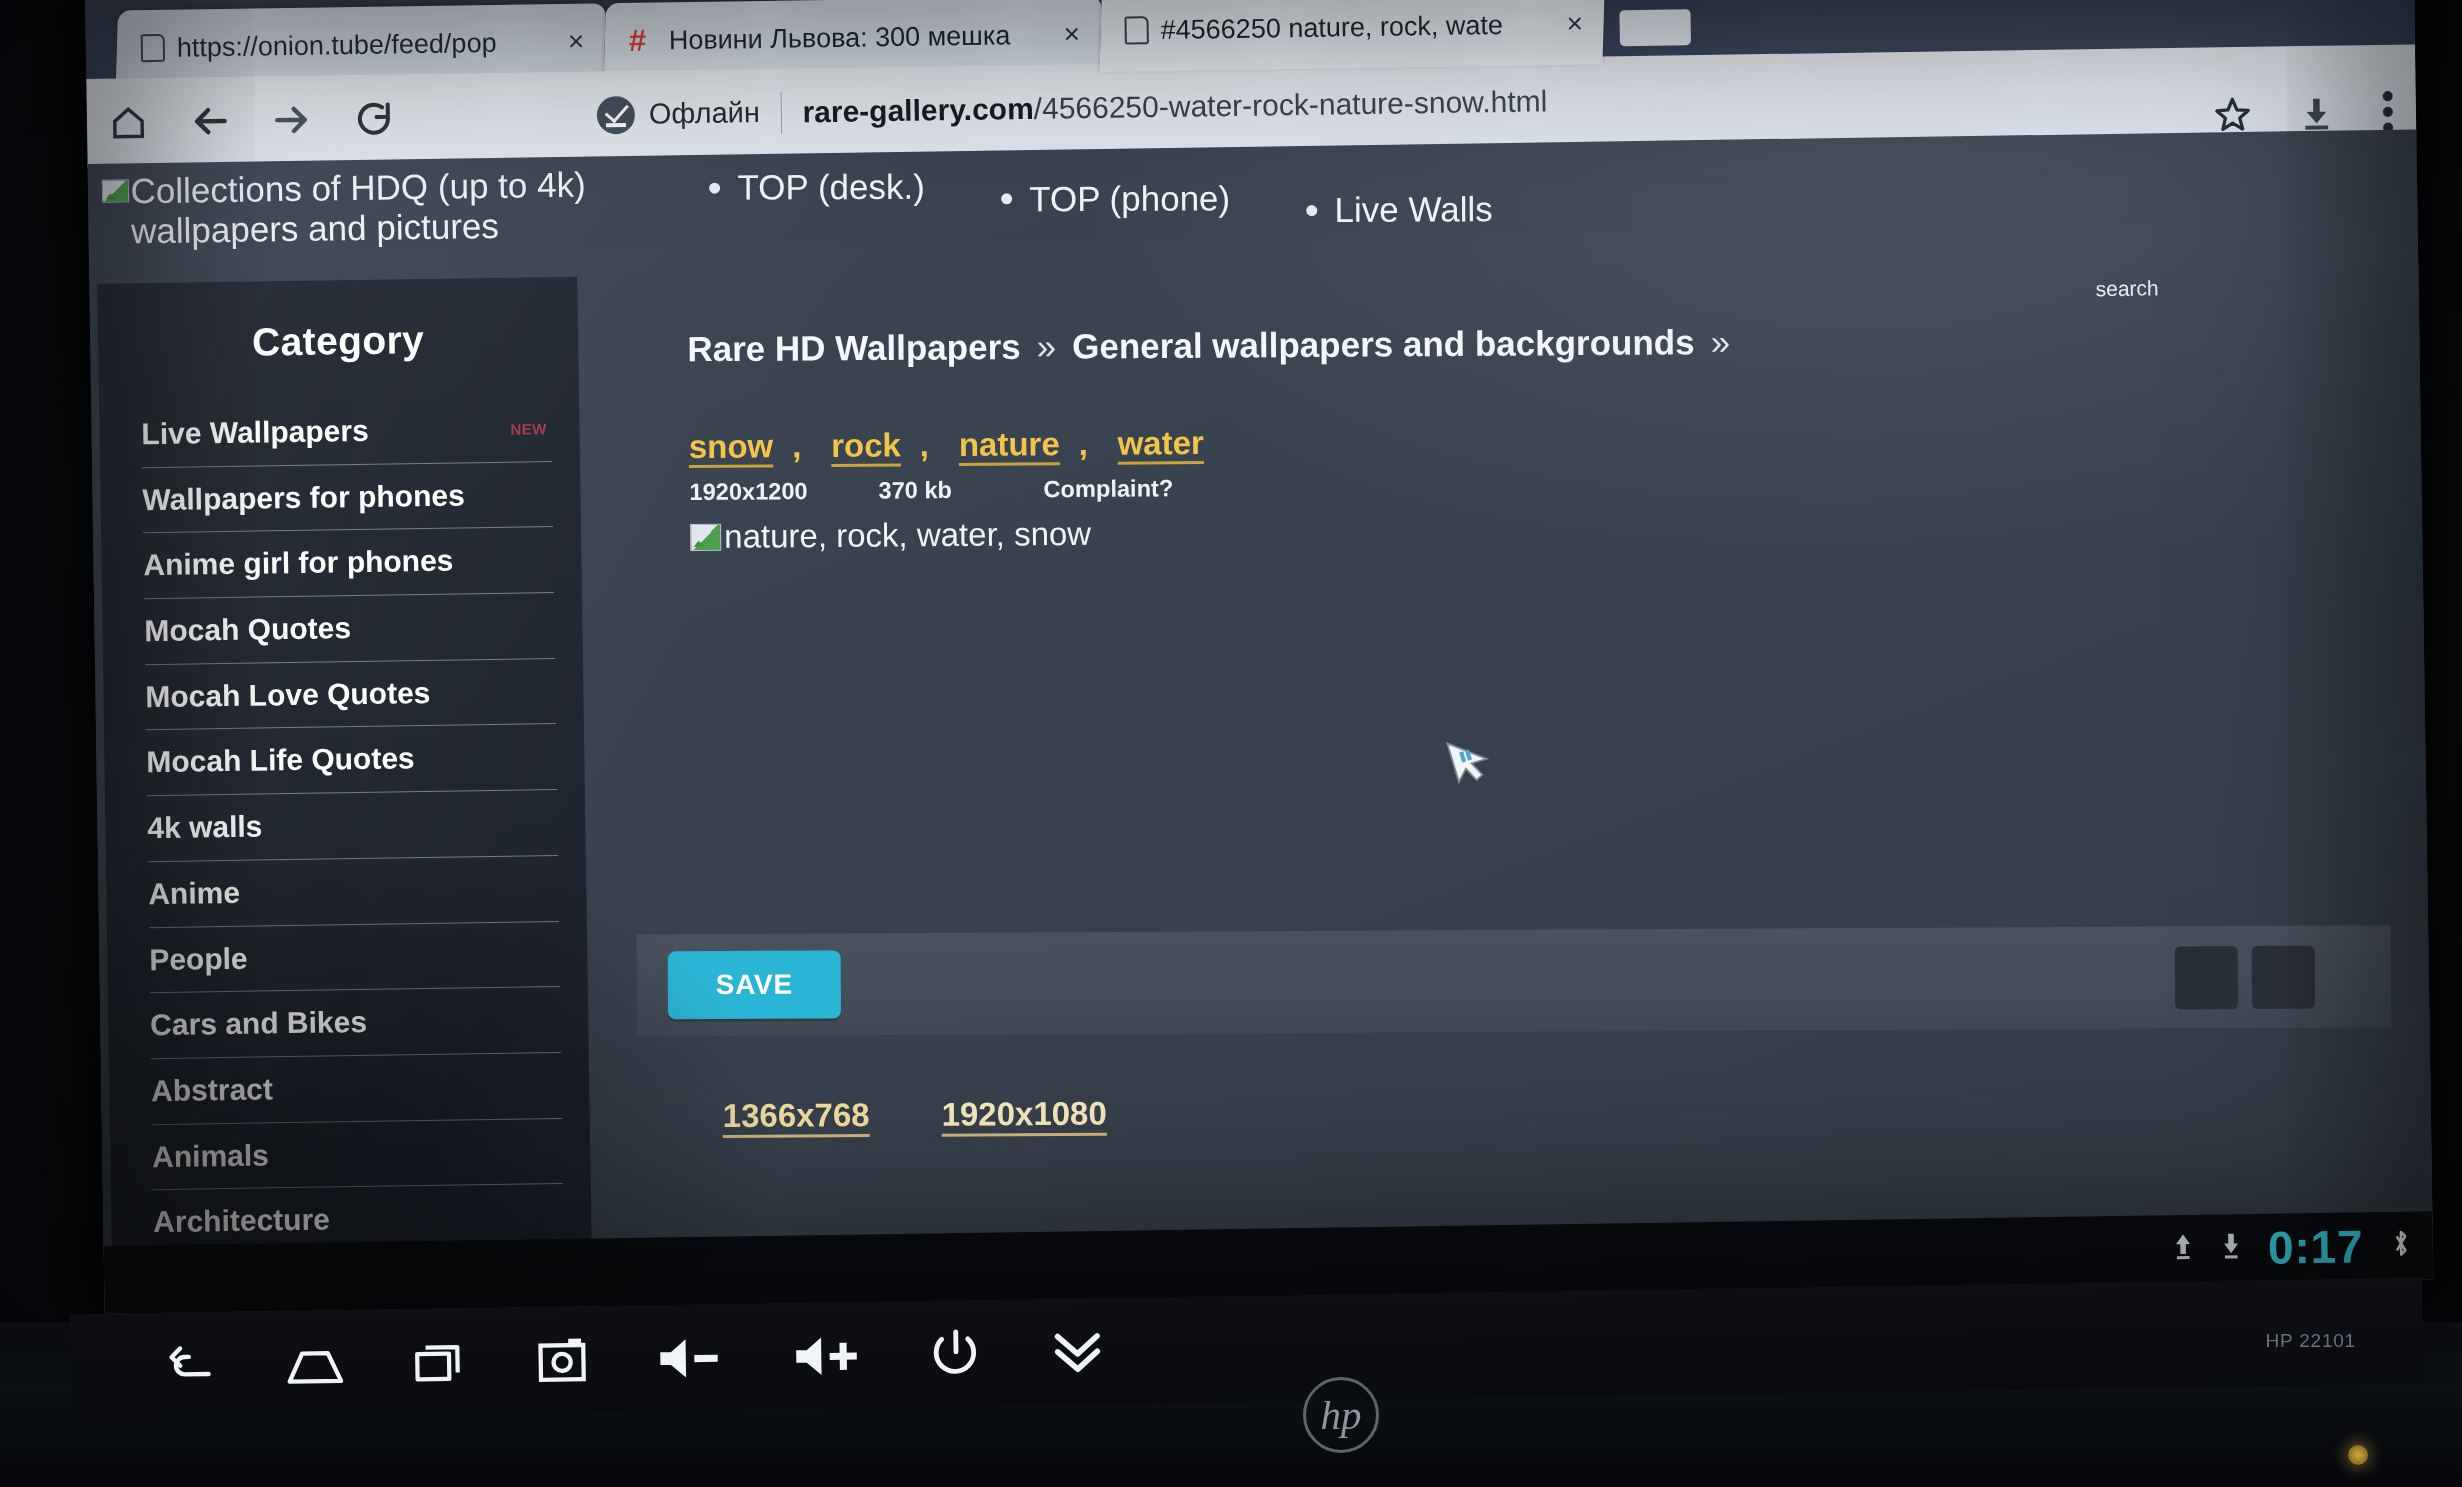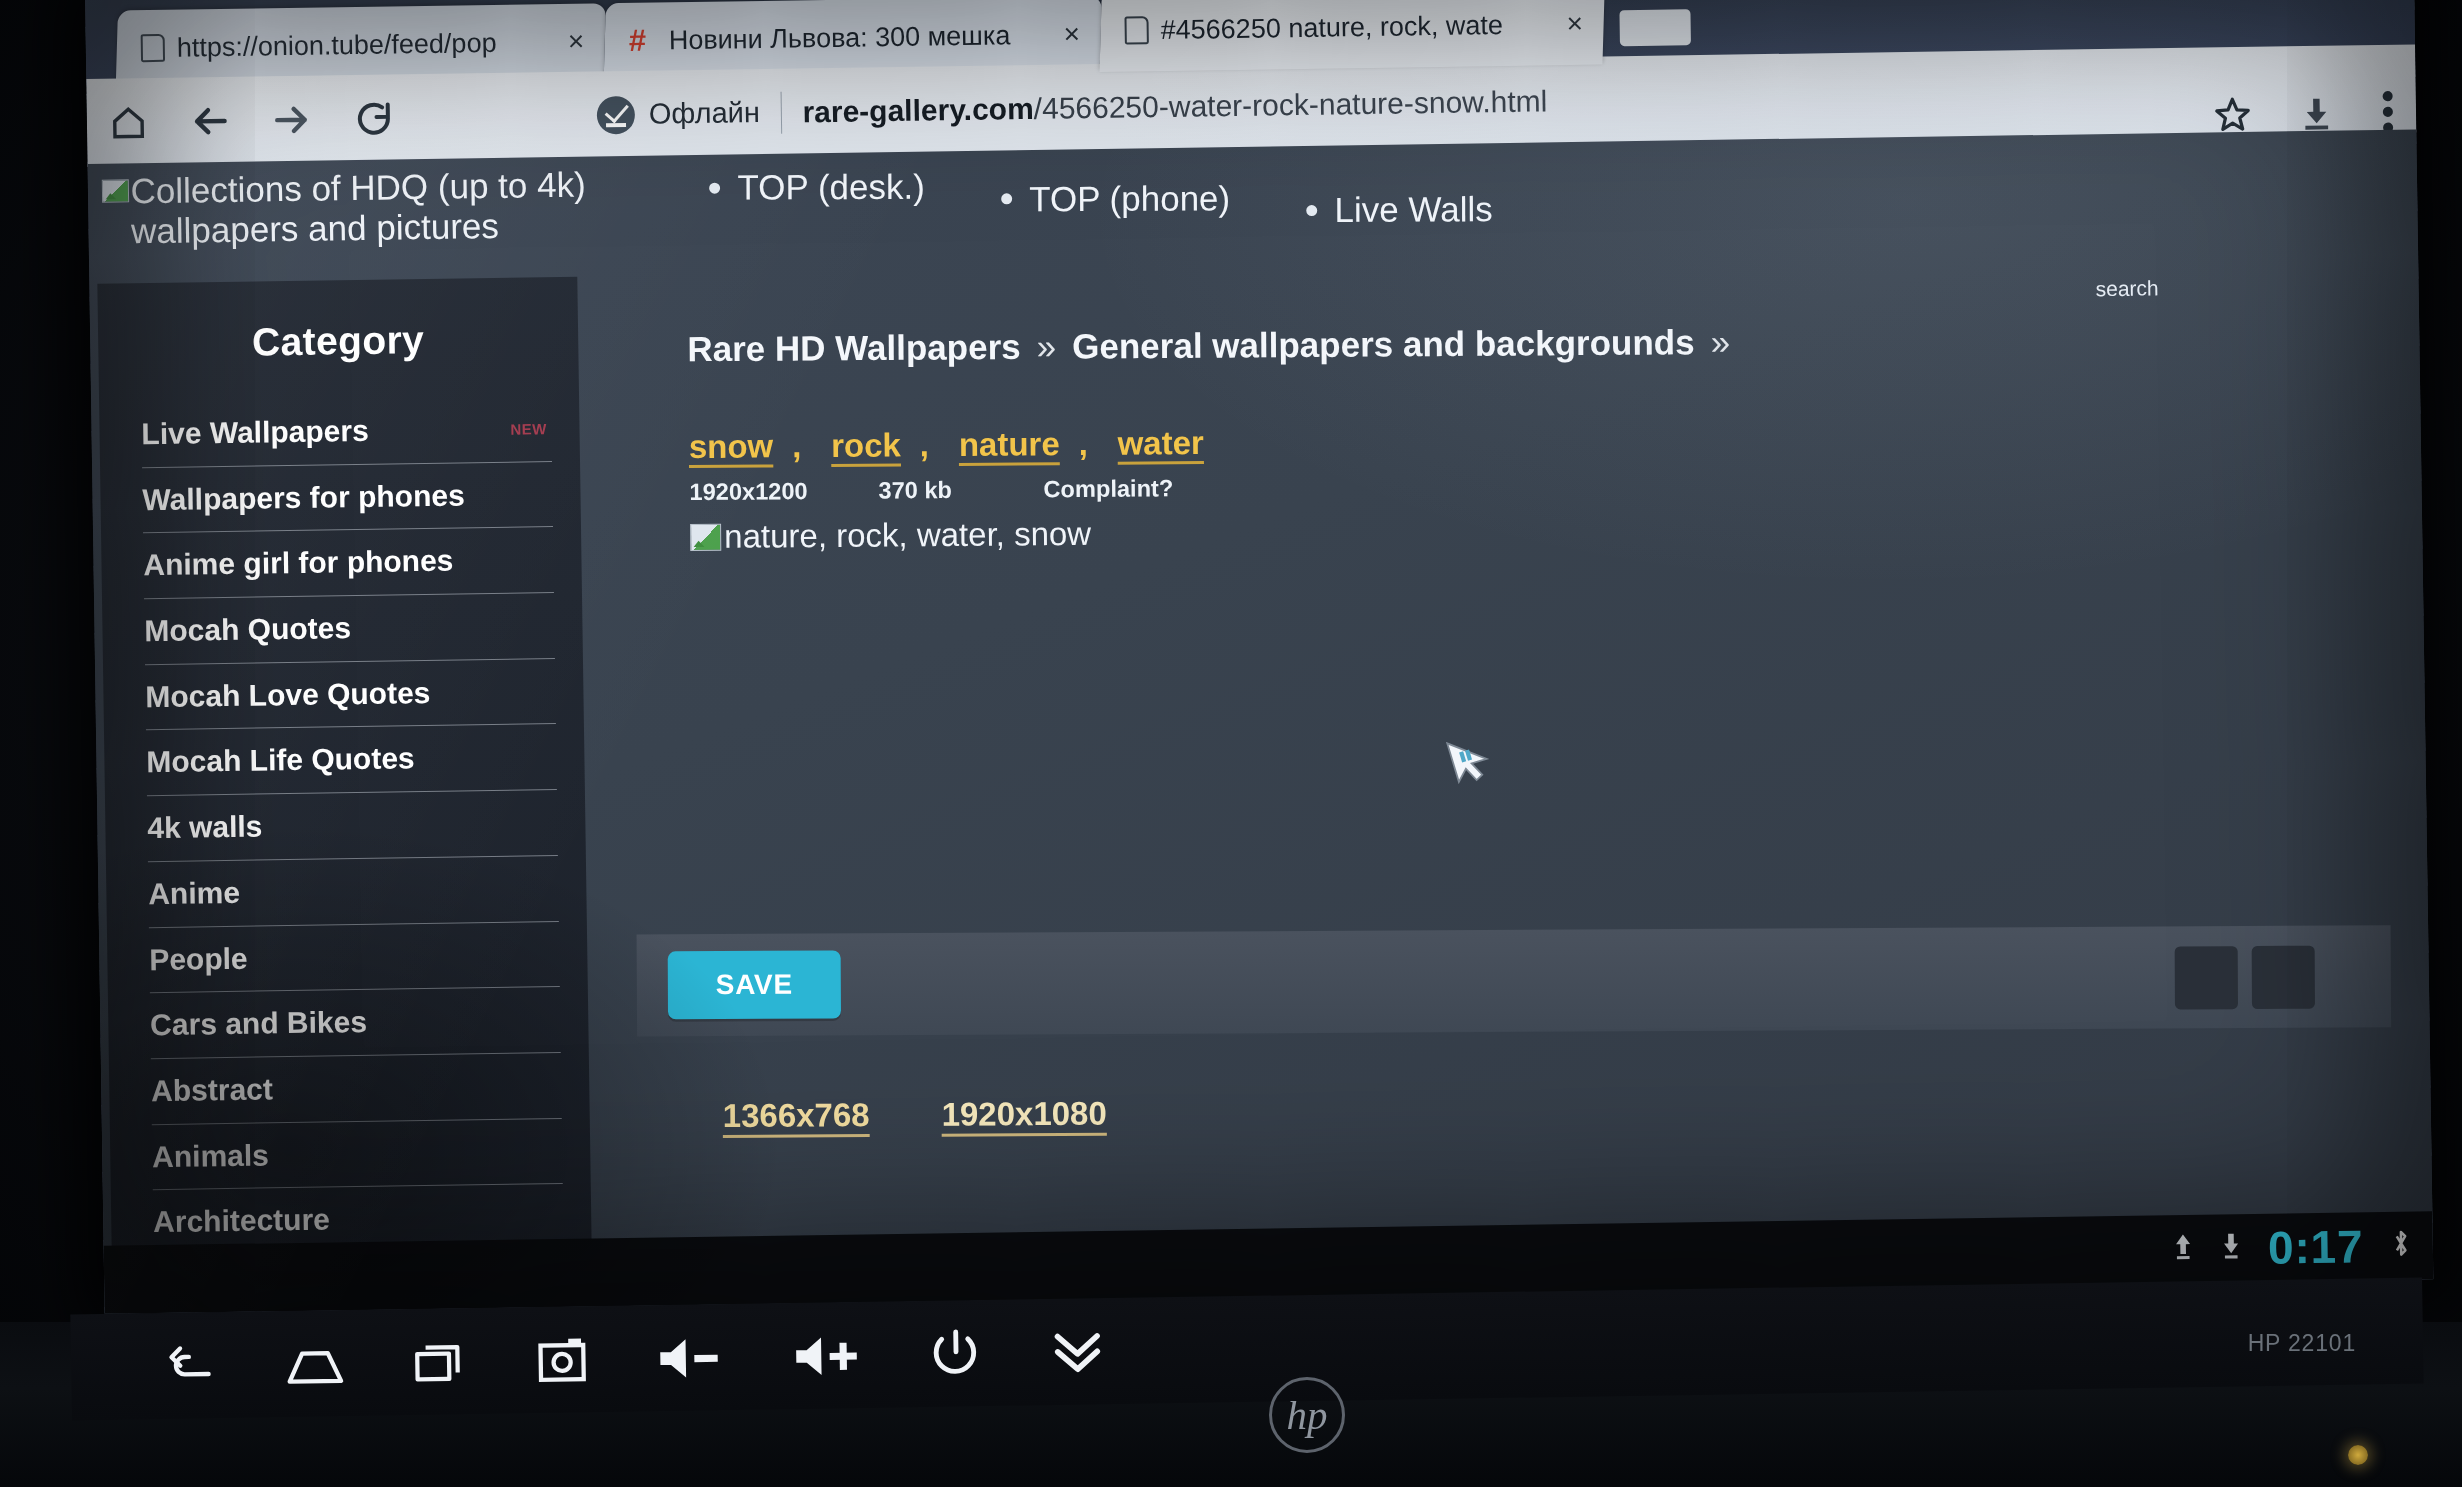--- a/index.html
+++ b/index.html
@@ -293,30 +293,30 @@
   }
   #navbar .nv { color:#f0f3f7; display:flex; align-items:center; }
 
   
   #bezel-bottom {
     position:absolute; left:0; right:0; top: 1322px; bottom:0;
     background: linear-gradient(180deg,#0a0c10 0%, #0d1014 40%, #05070a 100%);
     z-index: 3;
   }
   .hp-logo {
-    position:absolute; left: 1269px; top: 1377px;
+    position:absolute; left: 1303px; top: 1377px;
     width: 76px; height: 76px; border-radius:50%;
     border: 3.1px solid #5d636c;
     display:flex; align-items:center; justify-content:center;
     color:#8f969f; font-size: 41px; font-style: italic; font-family:"Liberation Serif", serif;
     z-index: 6;
   }
   .hp-model {
     position:absolute; right: 106px; top: 1330px;
-    color:#6a7179; font-size: 23px; letter-spacing:0.8px; z-index:6;
+    color:#6a7179; font-size: 19px; letter-spacing:0.8px; z-index:6;
   }
   .hp-led {
     position:absolute; right: 94px; bottom: 22px;
     width: 20.5px; height: 20.5px; border-radius:50%;
     background: radial-gradient(circle,#cfa93c,#6b5418);
     box-shadow: 0 0 14px 3.9px rgba(220,180,80,.35);
     z-index: 6;
   }
 </style>
 </head>

